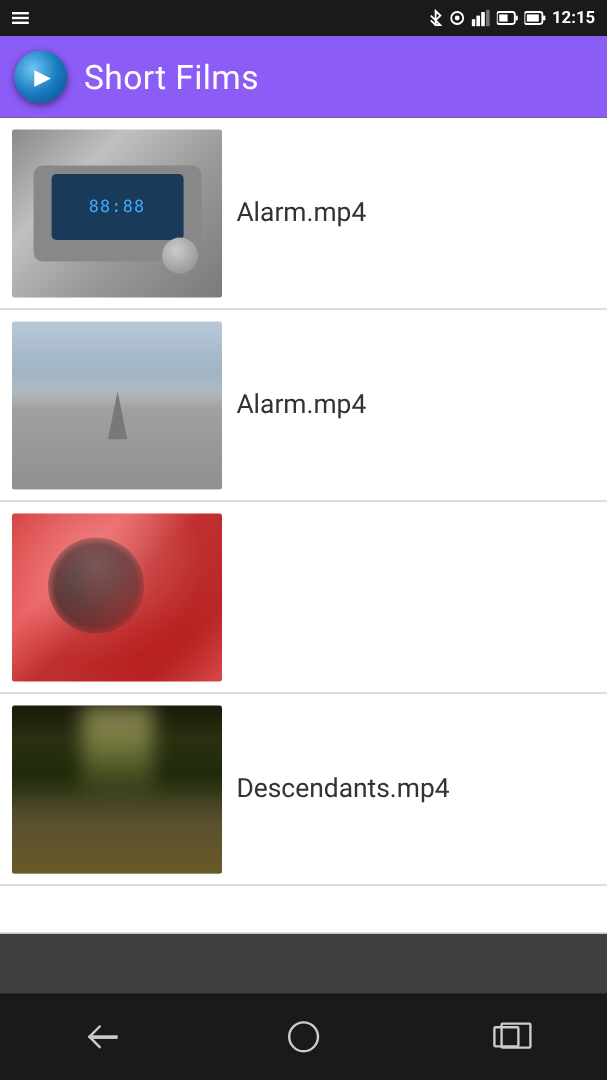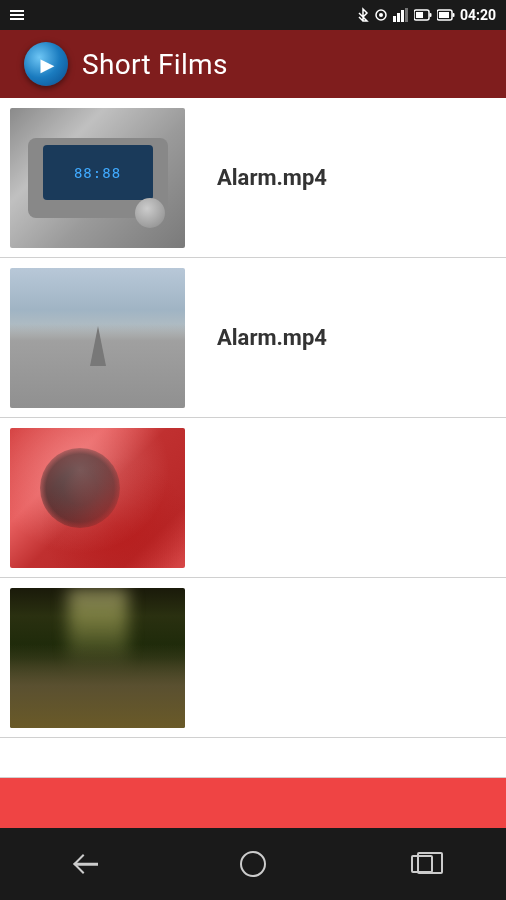--- a/index.html
+++ b/index.html
@@ -54,24 +54,24 @@
       display: block;
       width: 14px;
       height: 2px;
       background: #fff;
     }
 
     
     .app-bar {
       width: 100%;
       height: 68px;
-      background: #7f1d1d;
-      display: flex;
-      align-items: center;
-      padding: 0 24px;
+      background: #8b5cf6;
+      display: flex;
+      align-items: center;
+      padding: 0 12px;
       gap: 14px;
     }
 
     .app-bar-icon {
       width: 44px;
       height: 44px;
       border-radius: 50%;
       background: radial-gradient(circle at 35% 35%, #6ec6f5, #1a7bbf 50%, #0a4a8a);
       display: flex;
       align-items: center;
@@ -90,21 +90,21 @@
     .app-bar-title {
       font-size: 28px;
       font-weight: 400;
       color: #ffffff;
       letter-spacing: 0.3px;
     }
 
     
     .content-list {
       width: 100%;
-      background: #ef4444;
+      background: #404040;
       overflow-y: auto;
       height: calc(900px - 30px - 68px - 72px);
     }
 
     .list-item {
       width: 100%;
       height: 160px;
       background: #ffffff;
       border-bottom: 1px solid #d0d0d0;
       display: flex;
@@ -244,24 +244,24 @@
       position: absolute;
       bottom: 0;
       left: 0;
       right: 0;
       height: 60%;
       background: linear-gradient(180deg, transparent, #5a5030 50%, #6a5a28 100%);
     }
 
     .item-title {
       flex: 1;
-      padding-left: 32px;
+      padding-left: 12px;
       font-size: 22px;
       color: #333333;
-      font-weight: 700;
+      font-weight: 400;
     }
 
     
     .nav-bar {
       position: absolute;
       bottom: 0;
       width: 100%;
       height: 72px;
       background: #1a1a1a;
       display: flex;
@@ -370,21 +370,21 @@
     <svg width="18" height="12" viewBox="0 0 18 12">
       <rect x="0" y="1" width="15" height="10" rx="2" stroke="#fff" stroke-width="1.5" fill="none"></rect>
       <rect x="2" y="3" width="7" height="6" fill="#fff"></rect>
       <rect x="15.5" y="4" width="2" height="4" fill="#fff" rx="1"></rect>
     </svg>
     <svg width="18" height="12" viewBox="0 0 18 12">
       <rect x="0" y="1" width="15" height="10" rx="2" stroke="#fff" stroke-width="1.5" fill="none"></rect>
       <rect x="2" y="3" width="10" height="6" fill="#fff"></rect>
       <rect x="15.5" y="4" width="2" height="4" fill="#fff" rx="1"></rect>
     </svg>
-    <span class="time-text">04:20</span>
+    <span class="time-text">12:15</span>
   </div>
 </div>
 
 <div class="app-bar">
   <div class="app-bar-icon"></div>
   <span class="app-bar-title">Short Films</span>
 </div>
 
 <div class="content-list">
 
@@ -405,20 +405,21 @@
     </div>
     <span class="item-title">Alarm.mp4</span>
   </div>
 
   <div class="list-item">
     <div class="thumbnail thumb-brain"></div>
   </div>
 
   <div class="list-item">
     <div class="thumbnail thumb-descendants"></div>
+    <span class="item-title">Descendants.mp4</span>
   </div>
 
   <div class="list-item partial-item">
   </div>
 
 </div>
 
 <div class="nav-bar">
   <div class="nav-btn">
     <div class="back-arrow"></div>

